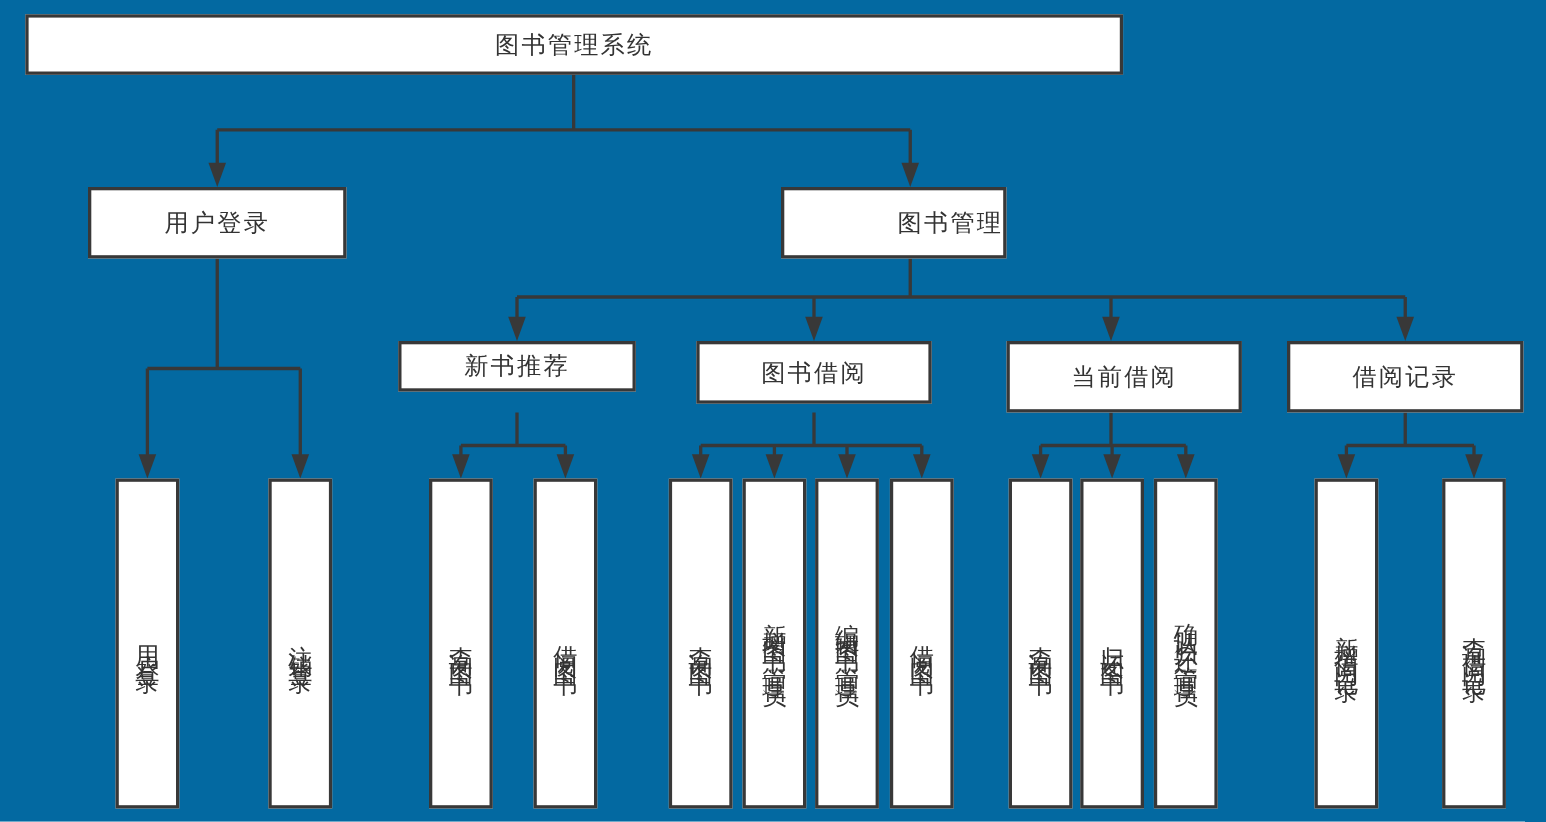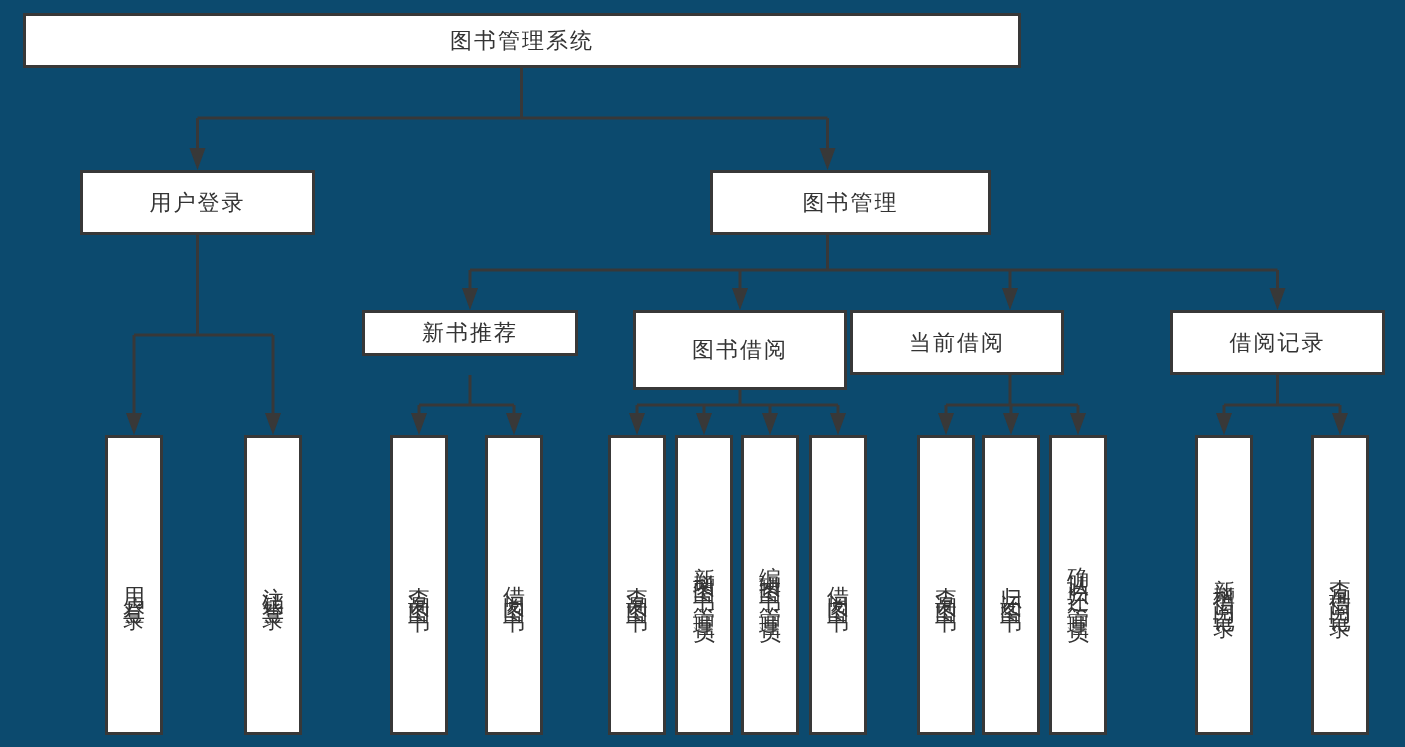--- a/index.html
+++ b/index.html
@@ -1,20 +1,20 @@
 <!DOCTYPE html>
 <html><head>
 <meta charset="utf-8">
 <style>
   html, body { margin: 0; padding: 0; background: #ffffff; }
   .stage {
     position: relative;
     width: 1405px;
     height: 747px;
-    background: #0c4a6e;
+    background: #0369a1;
     font-family: "Liberation Sans", "DejaVu Sans", sans-serif;
     overflow: hidden;
   }
   svg.connectors {
     position: absolute;
     left: 0; top: 0;
     width: 1405px; height: 747px;
     pointer-events: none;
   }
   .box {
@@ -87,31 +87,31 @@
     </g>
   </svg>
 
   <div class="box h" style="left:23px; top:13px; width:998px; height:55px;">
     <span>图书管理系统</span>
   </div>
 
   <div class="box h" style="left:80px; top:170px; width:235px; height:65px;">
     <span>用户登录</span>
   </div>
-  <div class="box h" style="left:710px; top:170px; width:281px; height:65px;">
+  <div class="box h" style="left:710px; top:170px; width:205px; height:65px;justify-content:flex-end;">
     <span>图书管理</span>
   </div>
 
   <div class="box h" style="left:362px; top:310px; width:216px; height:46px;">
     <span>新书推荐</span>
   </div>
-  <div class="box h" style="left:633px; top:310px; width:214px; height:80px;">
+  <div class="box h" style="left:633px; top:310px; width:214px; height:57px;">
     <span>图书借阅</span>
   </div>
-  <div class="box h" style="left:850px; top:310px; width:214px; height:65px;">
+  <div class="box h" style="left:915px; top:310px; width:214px; height:65px;">
     <span>当前借阅</span>
   </div>
   <div class="box h" style="left:1170px; top:310px; width:215px; height:65px;">
     <span>借阅记录</span>
   </div>
 
   <div class="box v" style="left:105px; top:435px; width:58px; height:300px;">
     <span>用户登录</span>
   </div>
   <div class="box v" style="left:244px; top:435px; width:58px; height:300px;">

